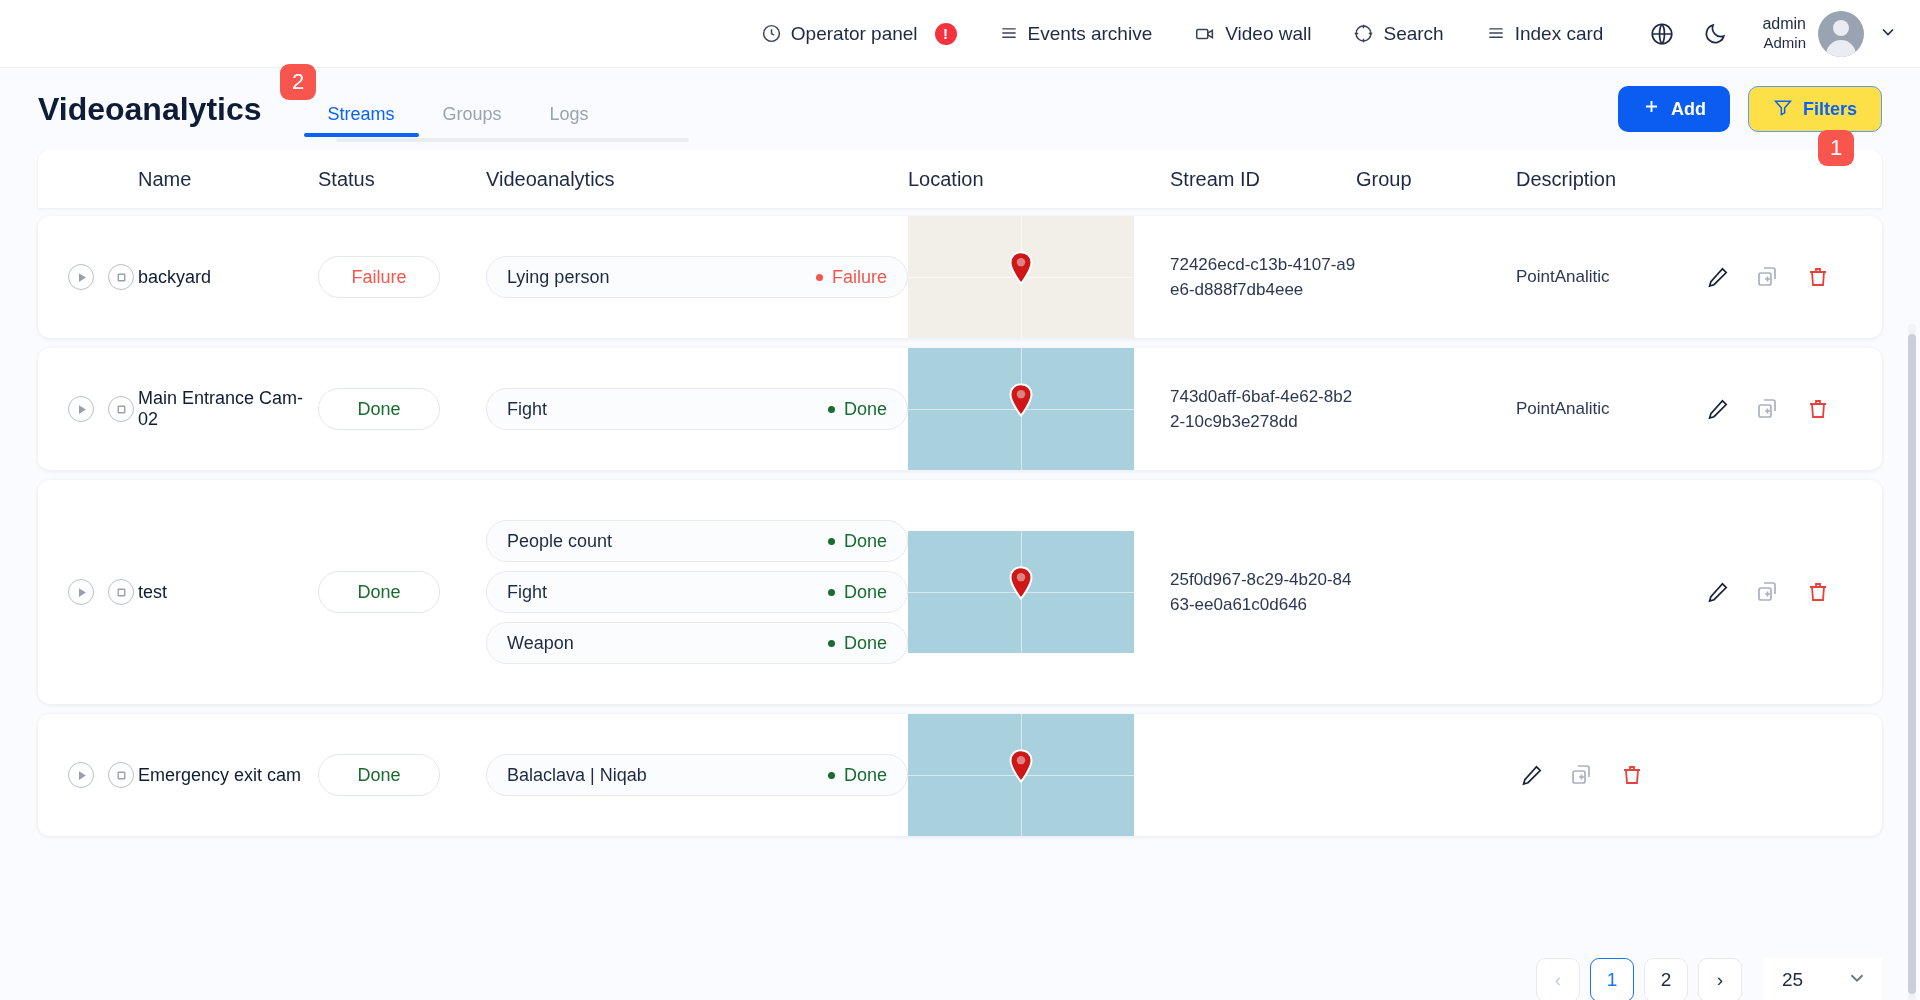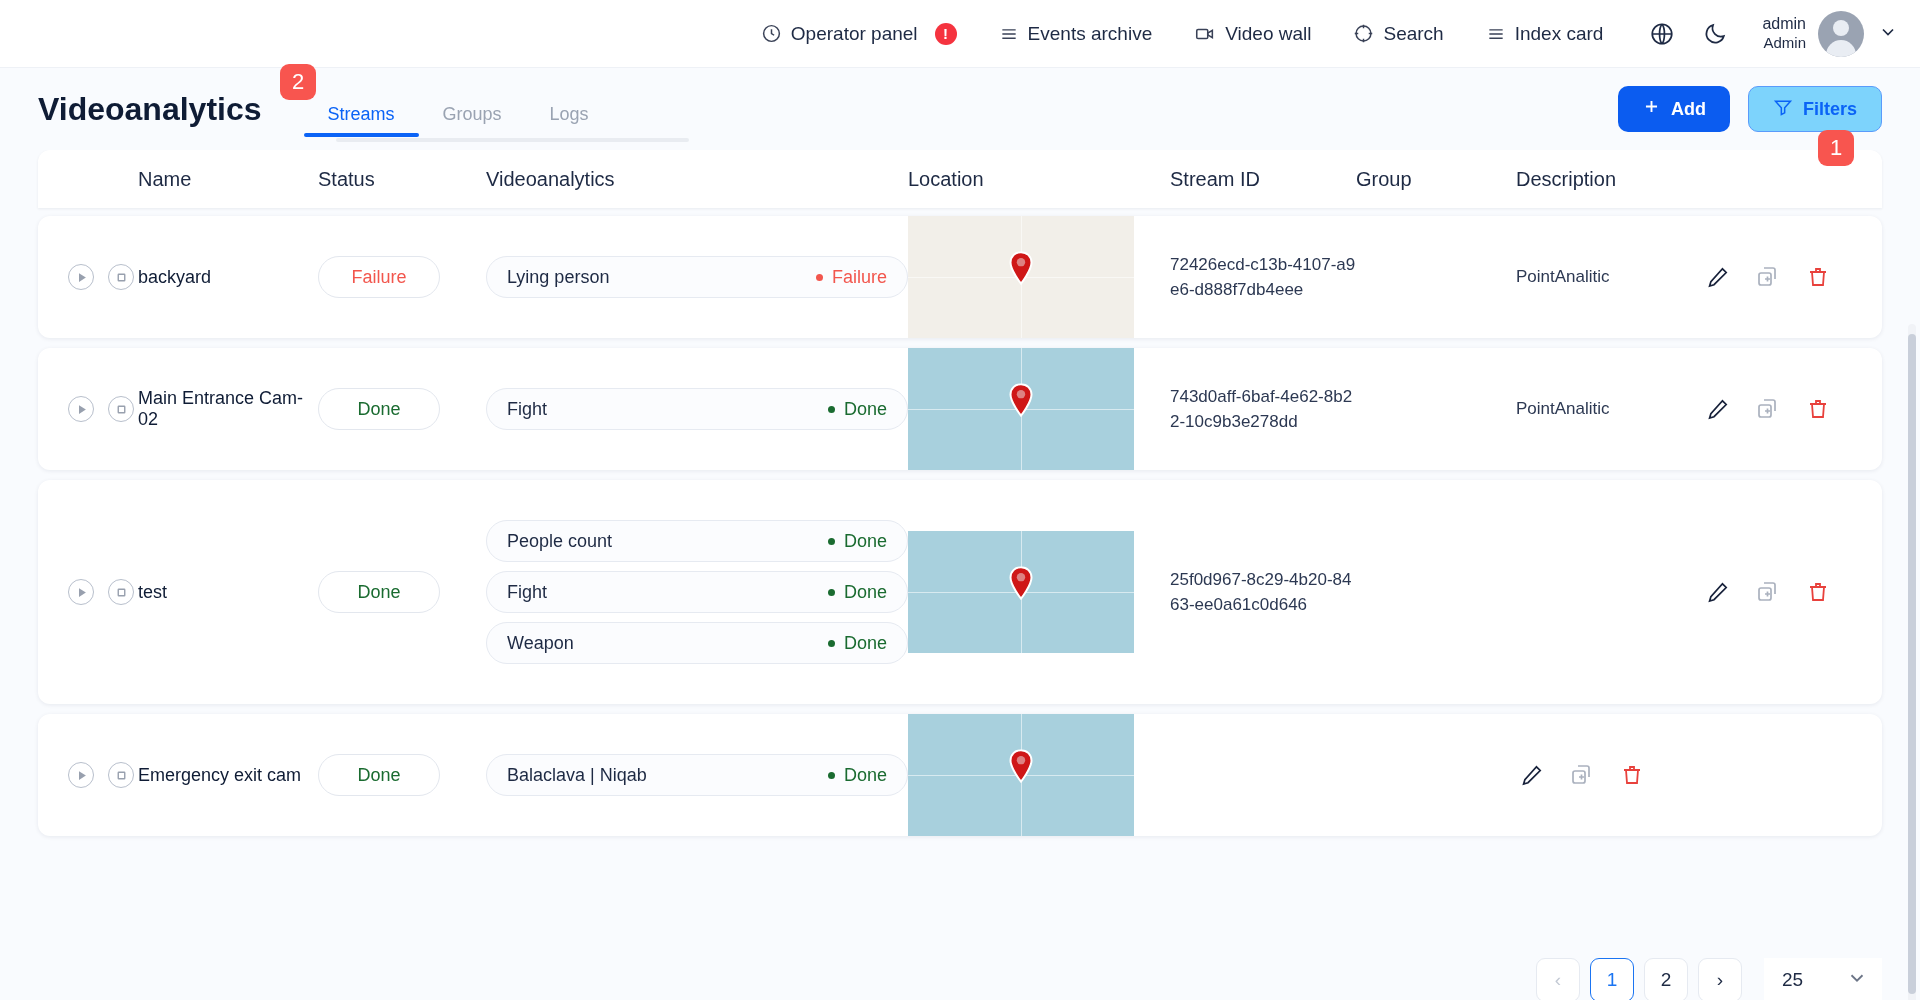--- a/index.html
+++ b/index.html
@@ -17,21 +17,21 @@
     background: #ffffff;
     display: flex;
     align-items: center;
     justify-content: flex-end;
     padding-right: 22px;
     border-bottom: 1px solid #eef1f6;
     position: relative;
   }
   .nav-items { display: flex; align-items: center; gap: 42px; }
   .nav-item {
-    display: flex; align-items: center; gap: 9px;
+    display: flex; align-items: flex-start; gap: 9px;
     font-size: 19px; color: #1e2a44; cursor: pointer;
     white-space: nowrap;
   }
   .nav-item .ico { display: flex; align-items: center; color: #3a4257; }
   .nav-badge {
     width: 22px; height: 22px; border-radius: 50%;
     background: #f5333f; color: #fff;
     font-size: 15px; font-weight: bold;
     display: flex; align-items: center; justify-content: center;
     margin-left: 8px;
@@ -82,21 +82,21 @@
   }
   .header-actions { margin-left: auto; display: flex; align-items: center; gap: 18px; position: relative; }
   .btn {
     height: 46px; border-radius: 10px; font-size: 18px;
     display: flex; align-items: center; justify-content: center; gap: 10px;
     padding: 0 24px; cursor: pointer; border: none; white-space: nowrap;
     font-family: "Liberation Sans", sans-serif;
   }
   .btn-primary { background: #0b5cf0; color: #fff; font-weight: bold; }
   .btn-disabled { background: #eceff3; color: #b6bdc9; cursor: default; }
-  .btn-outline { background: #7dd3fc; color: #0b63f6; border: 1.5px solid #5a9bfb; font-weight: bold; }
+  .btn-outline { background: #fde047; color: #0b63f6; border: 1.5px solid #5a9bfb; font-weight: bold; }
 
   .marker {
     position: absolute;
     background: #f8554f; color: #fff;
     font-size: 22px;
     width: 36px; height: 36px;
     border-radius: 9px;
     display: flex; align-items: center; justify-content: center;
     z-index: 30;
   }

